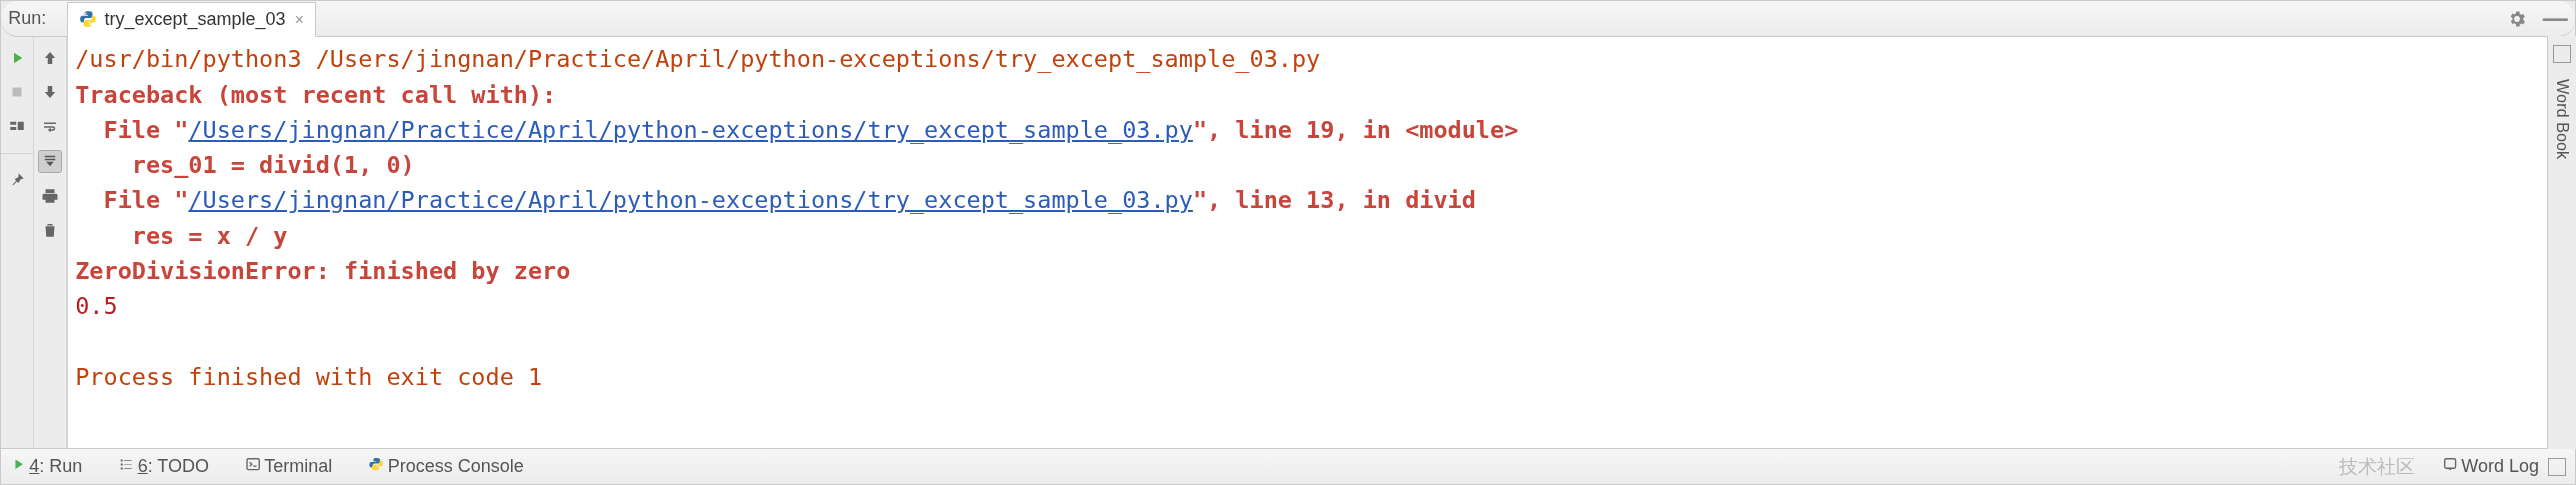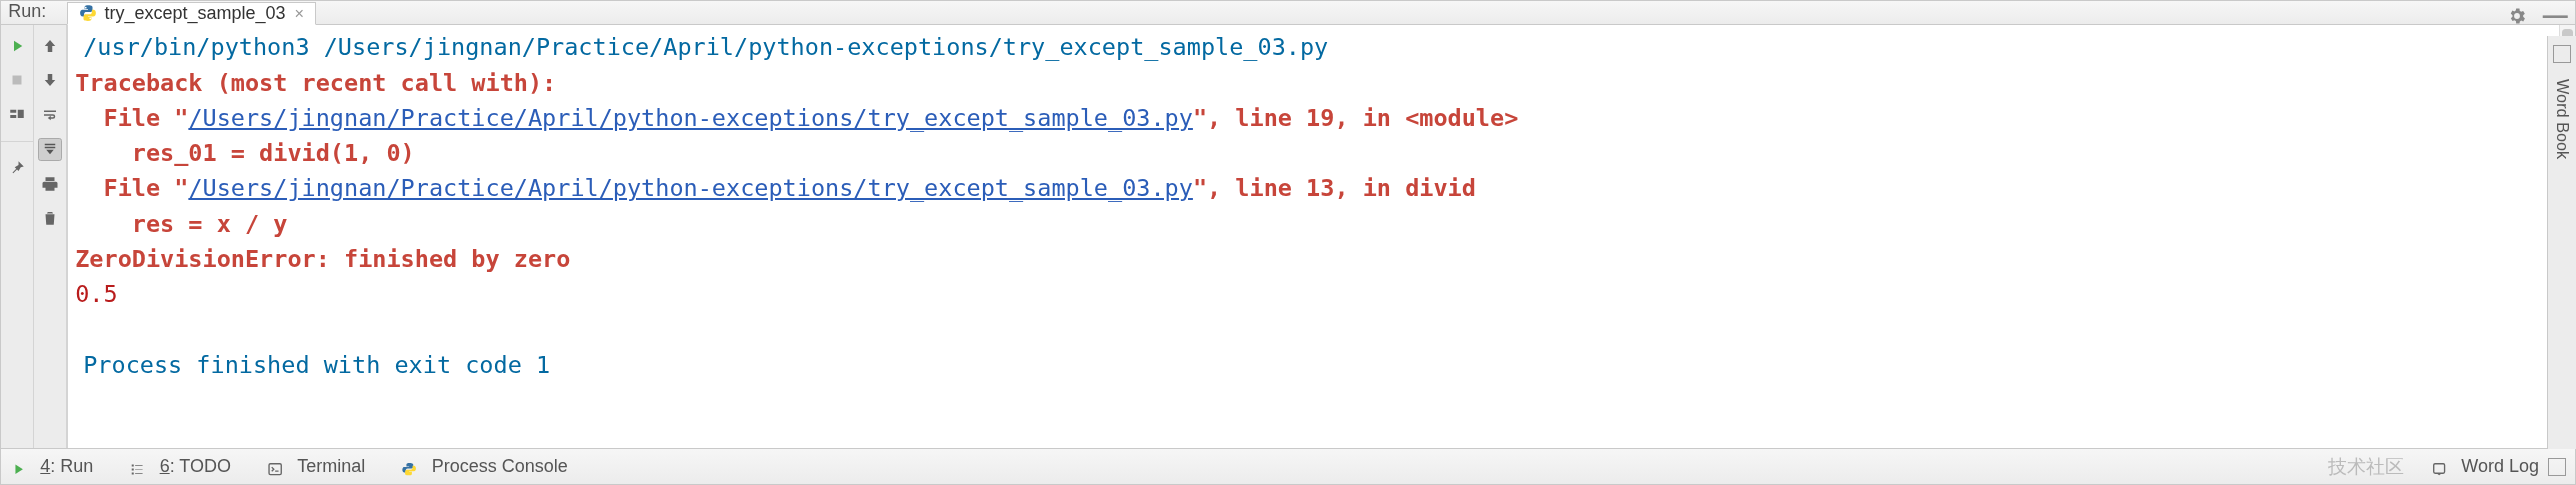--- a/index.html
+++ b/index.html
@@ -15,26 +15,27 @@
   }
   .run-panel {
     display: flex;
     flex-direction: column;
     height: 100%;
     border: 0.9px solid #c9c9c9;
     background: #ececec;
   }
   .tab-header {
     display: flex;
-    align-items: flex-start;
-    height: 24px;
+    align-items: center;
+    height: 36px;
     background: linear-gradient(#f6f6f6,#ececec);
     border-bottom: 0.9px solid #c9c9c9;
     padding: 0 7.2px;
     position: relative;
+    border-radius: 17px;
   }
   .run-label { font-size: 18px; color:#555; margin-right: 9px; }
   .run-tab {
     display: flex;
     align-items: center;
     height: 100%;
     background: #fff;
     border: 0.9px solid #c9c9c9;
     border-bottom: 0.9px solid #fff;
     padding: 0 11px;
@@ -85,21 +86,21 @@
   .console {
     font-family: "Menlo","Consolas","DejaVu Sans Mono",monospace;
     font-size: 23.5px;
     line-height: 1.5;
     padding: 5.4px 7.2px 5.4px 7.2px;
     white-space: pre;
     color:#000;
     height:100%;
     overflow-y:auto;
   }
-  .c-path { color:#0369a1;margin-left:8px; }
+  .c-path { color:#c2410c; }
   .c-red  { color:#c7453a; font-weight:bold; }
   .c-link { color:#2b5db8; text-decoration: underline; font-weight:normal; cursor:pointer; }
   .c-grey { color:#b91c1c; }
   .scrollbar-track {
     position:absolute; right:0; top:0; bottom:0; width:16.3px;
     background:#f4f4f4; border-left:0.9px solid #ddd;
   }
   .scrollbar-thumb {
     position:absolute; left:1.8px; right:1.8px; top:3.6px; height:70%;
     background:#c9c9c9; border-radius:3.6px;
@@ -118,21 +119,21 @@
   .bottom-bar {
     height:36px;
     background:linear-gradient(#f6f6f6,#ececec);
     border-top:0.9px solid #c9c9c9;
     display:flex;
     align-items:center;
     padding:0 9px;
     font-size:18px;
     color:#555;
   }
-  .bottom-bar .bitem { display:flex;align-items:flex-end; gap:14px; margin-right:36px; cursor:pointer;}
+  .bottom-bar .bitem { display:flex;align-items:flex-start; gap:3px; margin-right:36px; cursor:pointer;}
   .bottom-bar .bitem svg { width:16.3px;height:16.3px; }
   .bottom-bar .spacer { flex:1; }
   .underline { text-decoration: underline; }
 </style>
 </head>
 <body>
 
 <div class="run-panel">
   <div class="tab-header">
     <span class="run-label">Run:</span>

